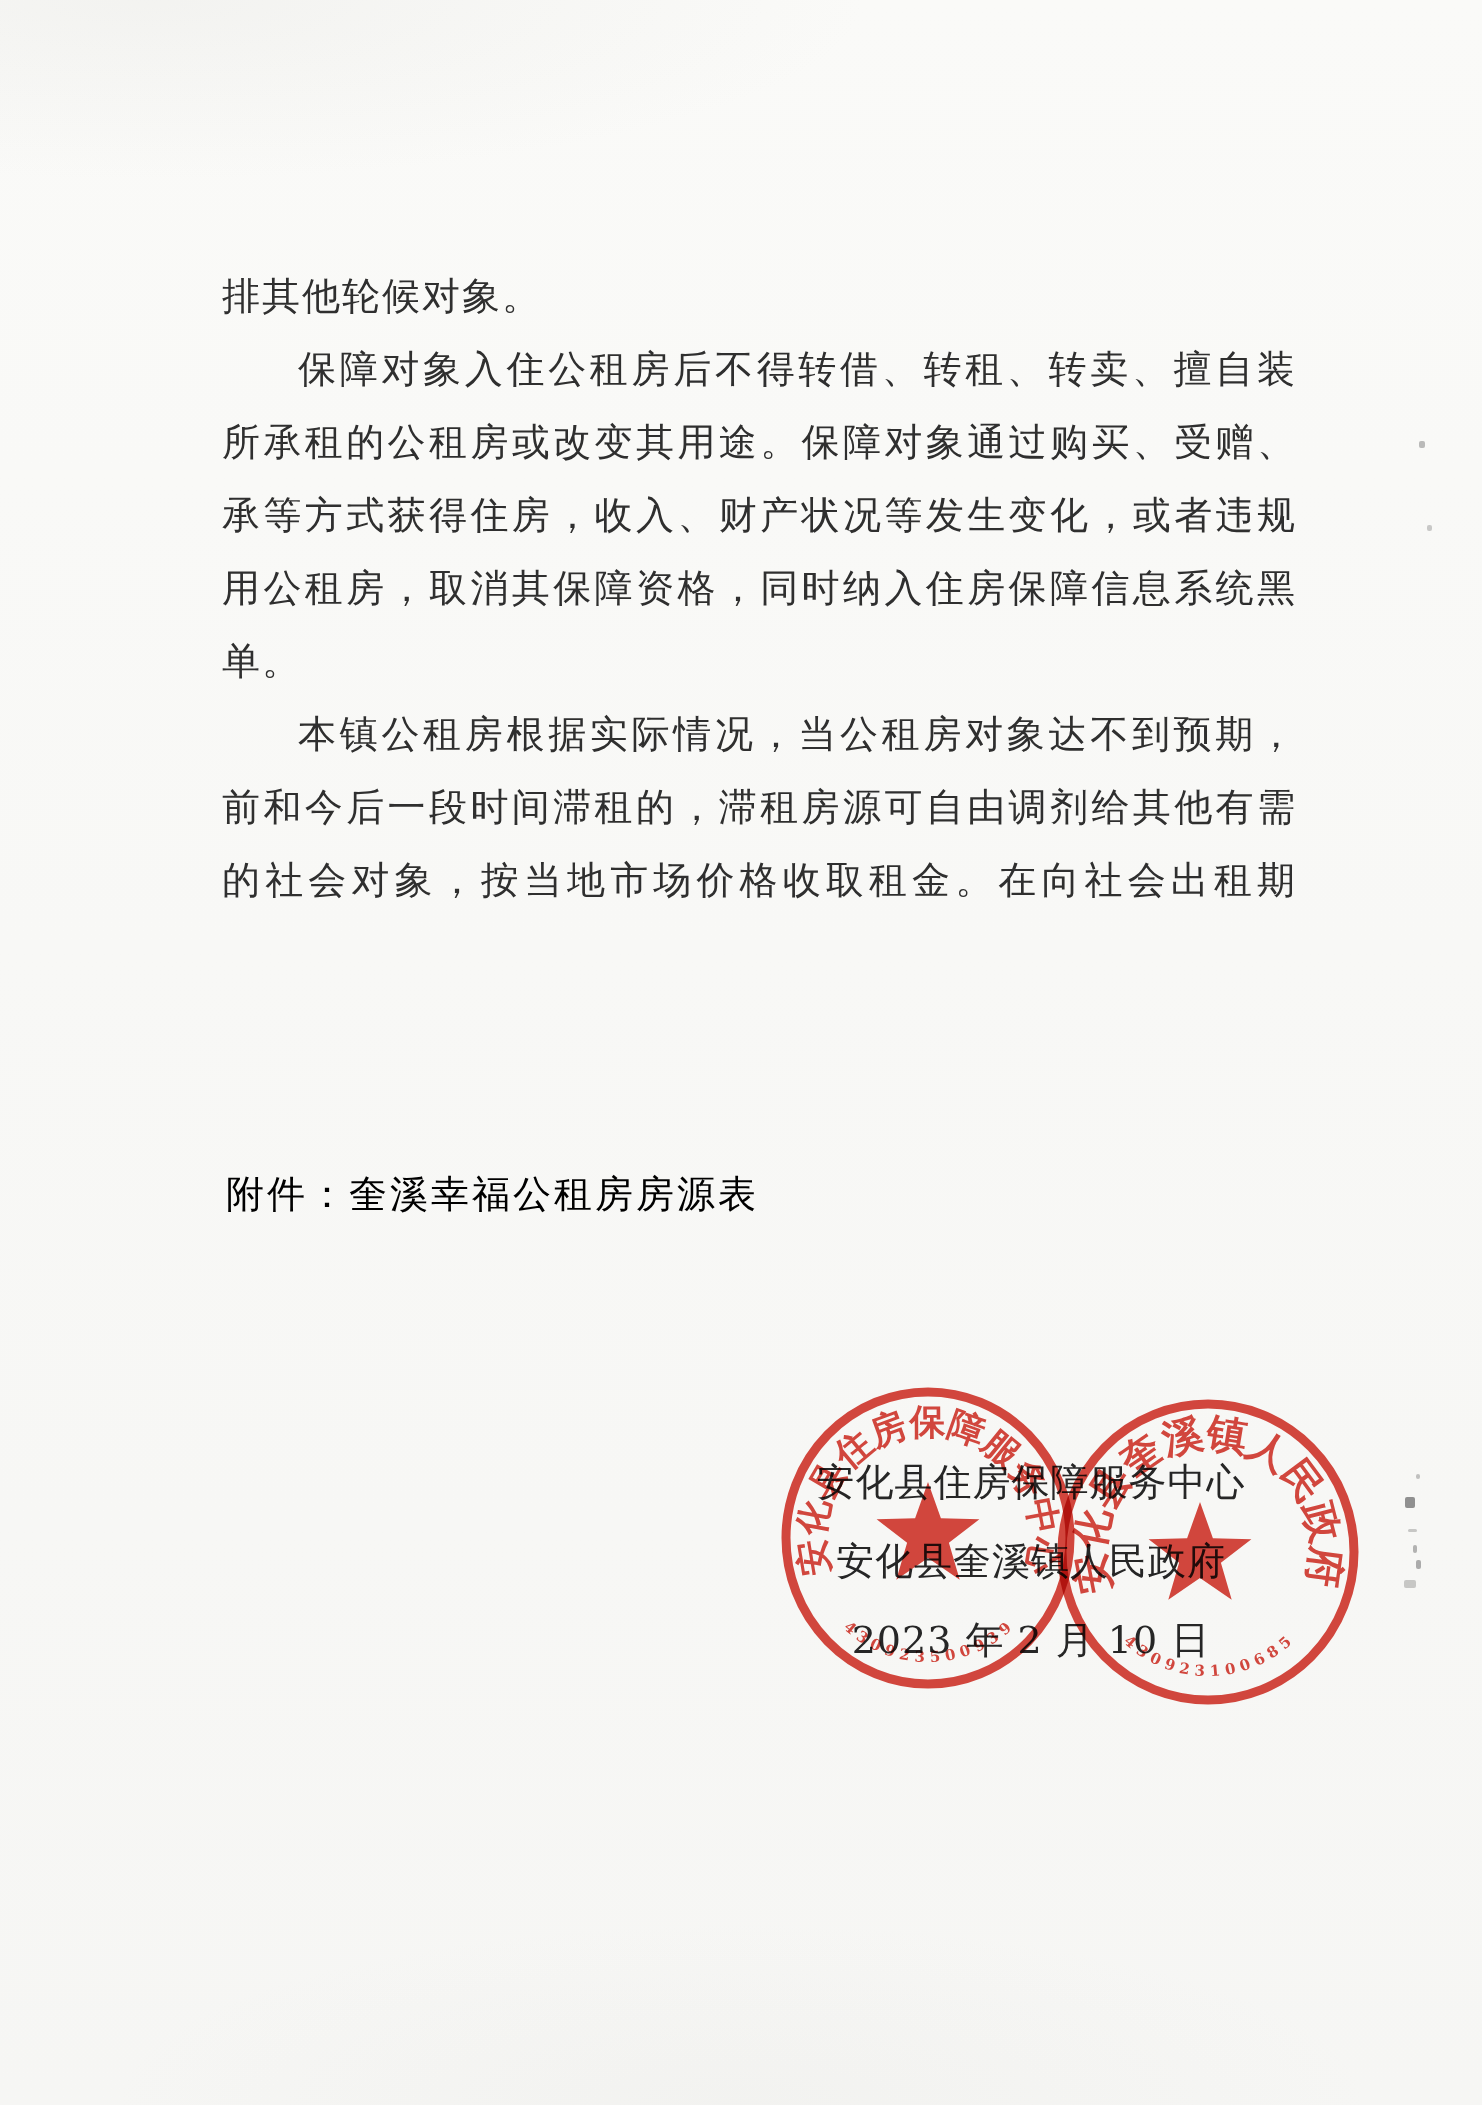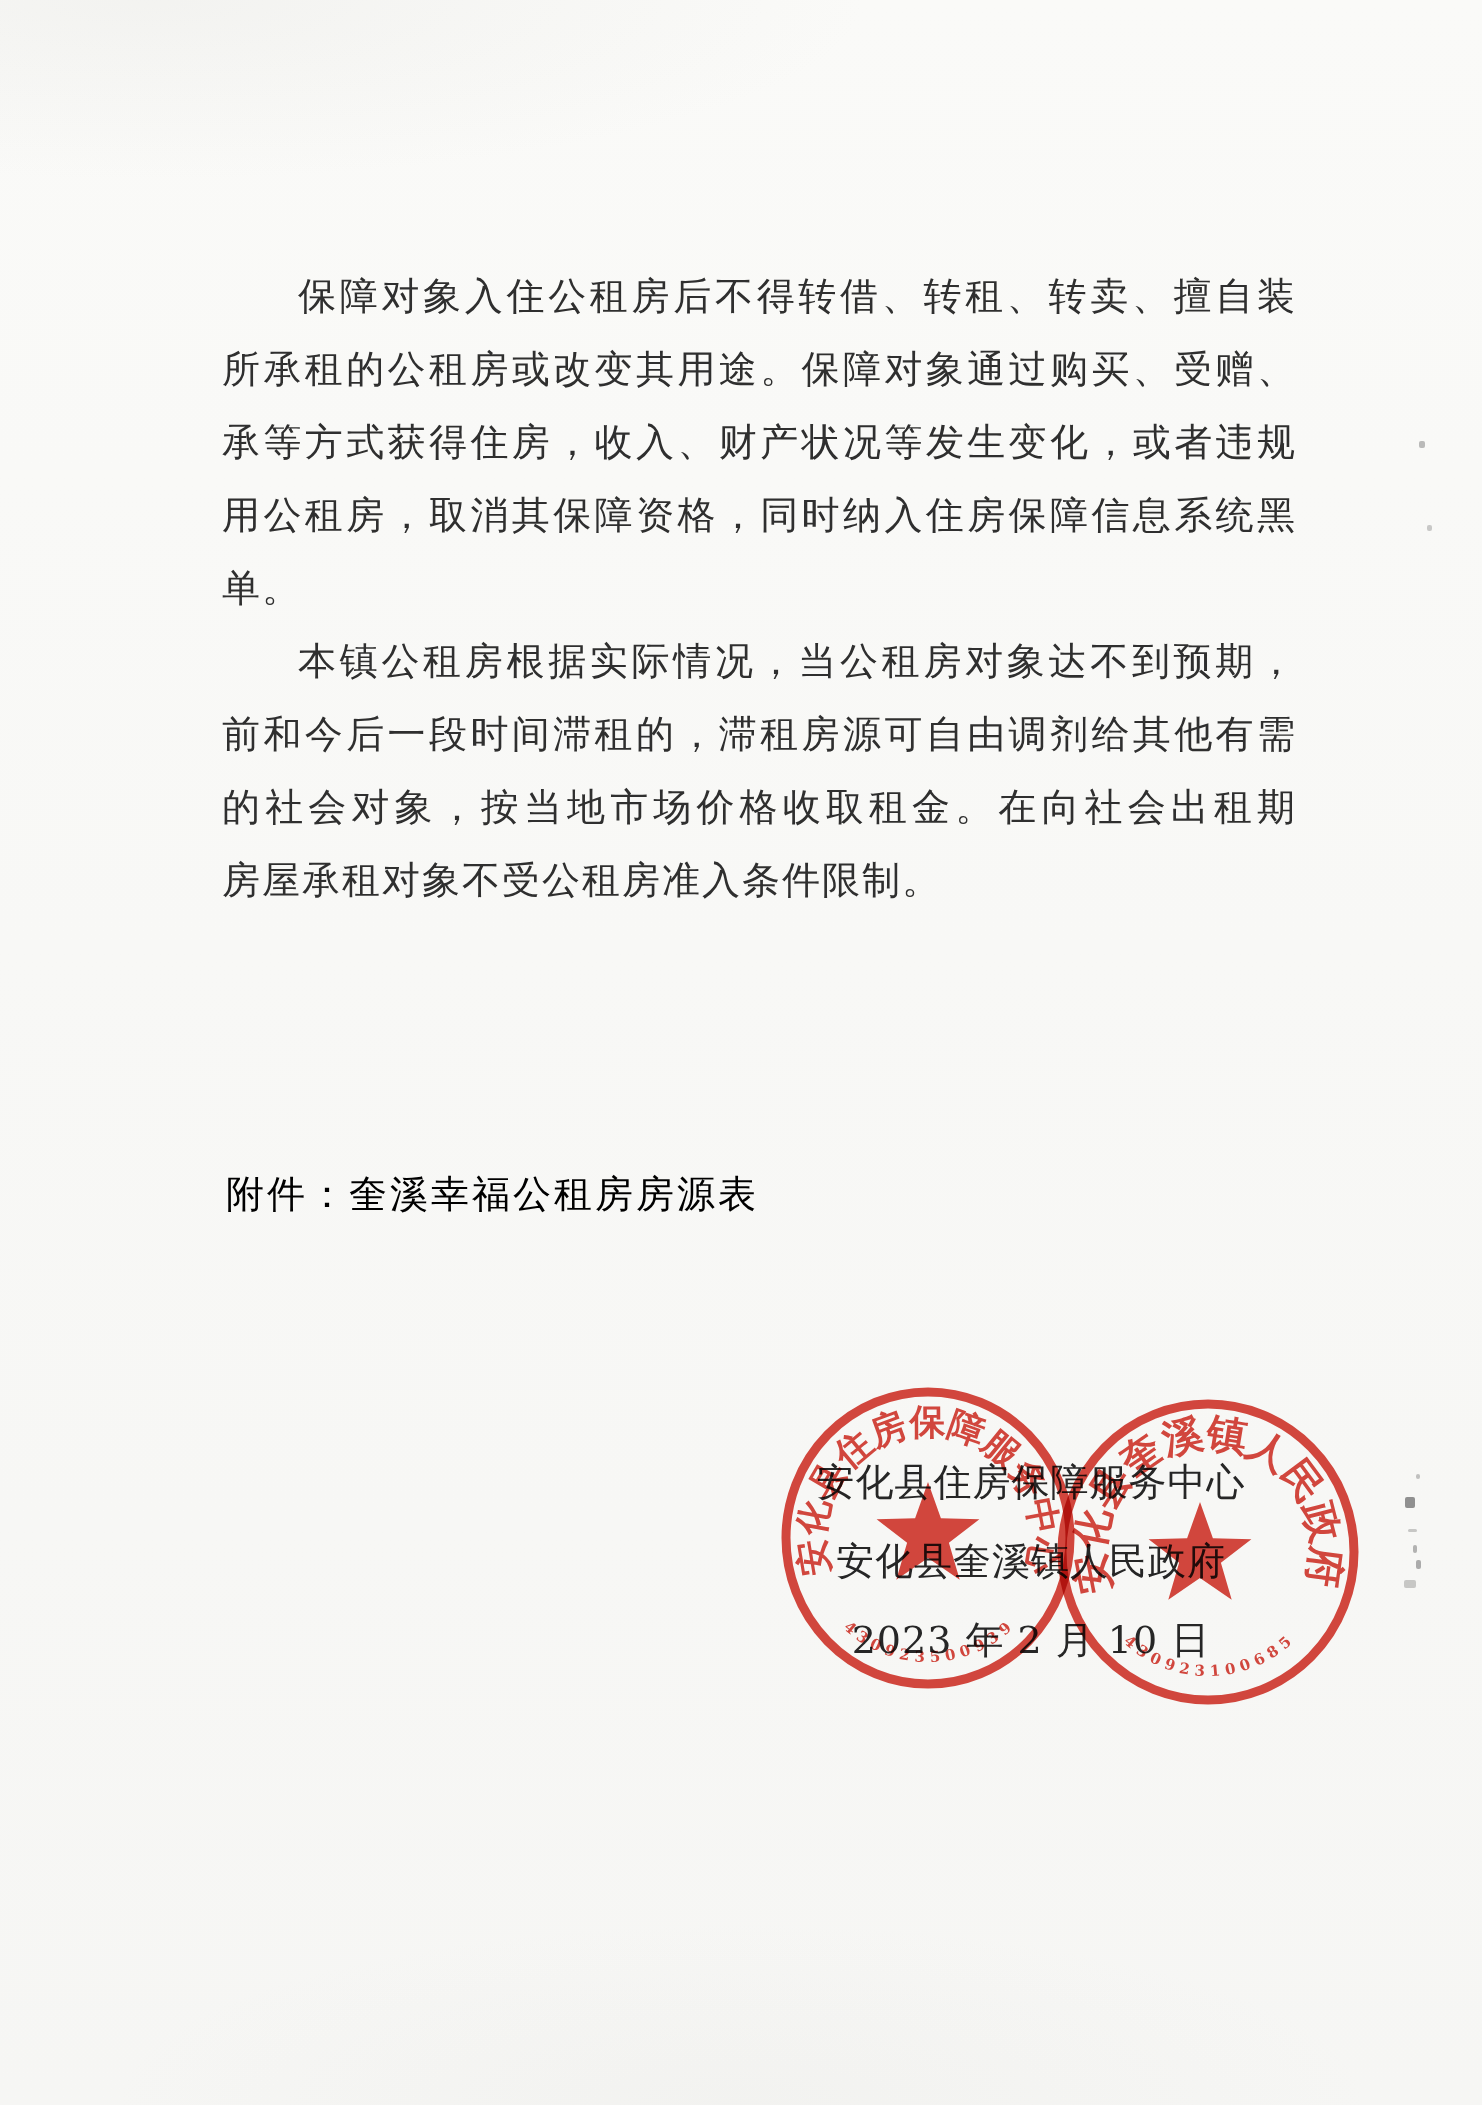--- a/index.html
+++ b/index.html
@@ -54,29 +54,29 @@
 <div class="speck" style="left:1419px;top:441px;width:6px;height:7px;opacity:.45;"></div>
 <div class="speck" style="left:1427px;top:525px;width:5px;height:6px;opacity:.35;"></div>
 <div class="speck" style="left:1405px;top:1497px;width:10px;height:11px;opacity:.75;"></div>
 <div class="speck" style="left:1416px;top:1474px;width:4px;height:5px;opacity:.4;"></div>
 <div class="speck" style="left:1408px;top:1529px;width:9px;height:3px;opacity:.35;"></div>
 <div class="speck" style="left:1413px;top:1545px;width:4px;height:8px;opacity:.5;"></div>
 <div class="speck" style="left:1416px;top:1560px;width:5px;height:9px;opacity:.55;"></div>
 <div class="speck" style="left:1404px;top:1580px;width:12px;height:8px;opacity:.35;"></div>
 
 <div class="bodytext">
+  <div class="line">排其他轮候对象。</div>
   <div class="line just ind">保障对象入住公租房后不得转借、转租、转卖、擅自装修</div>
   <div class="line just">所承租的公租房或改变其用途。保障对象通过购买、受赠、继</div>
   <div class="line just">承等方式获得住房，收入、财产状况等发生变化，或者违规使</div>
   <div class="line just">用公租房，取消其保障资格，同时纳入住房保障信息系统黑名</div>
   <div class="line">单。</div>
   <div class="line just ind">本镇公租房根据实际情况，当公租房对象达不到预期，当</div>
   <div class="line just">前和今后一段时间滞租的，滞租房源可自由调剂给其他有需求</div>
   <div class="line just">的社会对象，按当地市场价格收取租金。在向社会出租期间，</div>
-  <div class="line">房屋承租对象不受公租房准入条件限制。</div>
 </div>
 
 <div class="attachment">附件：奎溪幸福公租房房源表</div>
 
 <div class="signature">
   <div>安化县住房保障服务中心</div>
   <div>安化县奎溪镇人民政府</div>
   <div>2023 年 2 月 10 日</div>
 </div>
 

